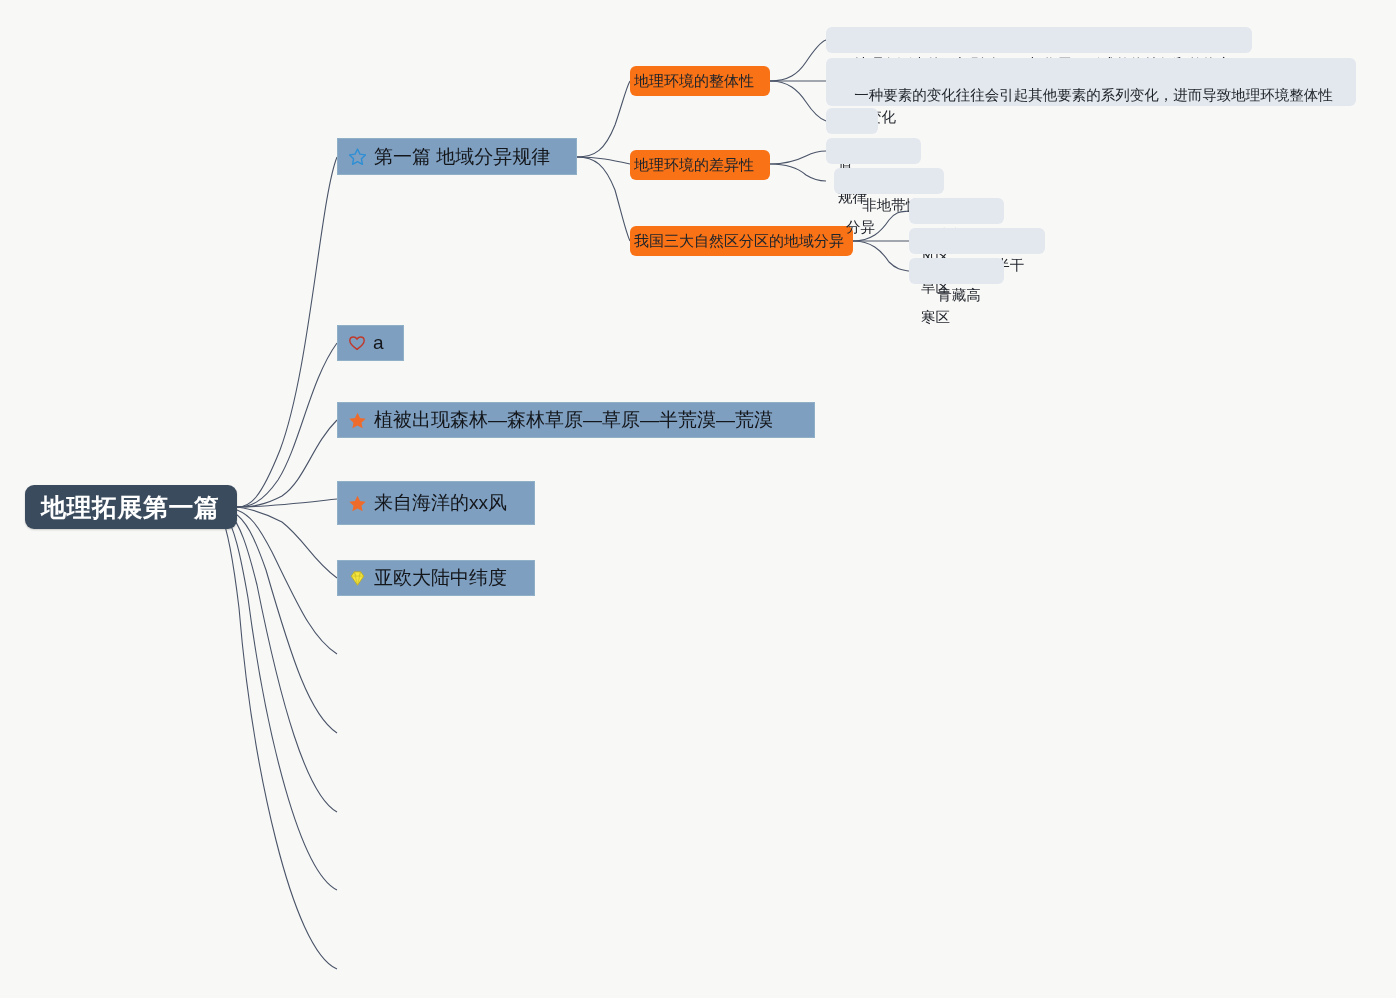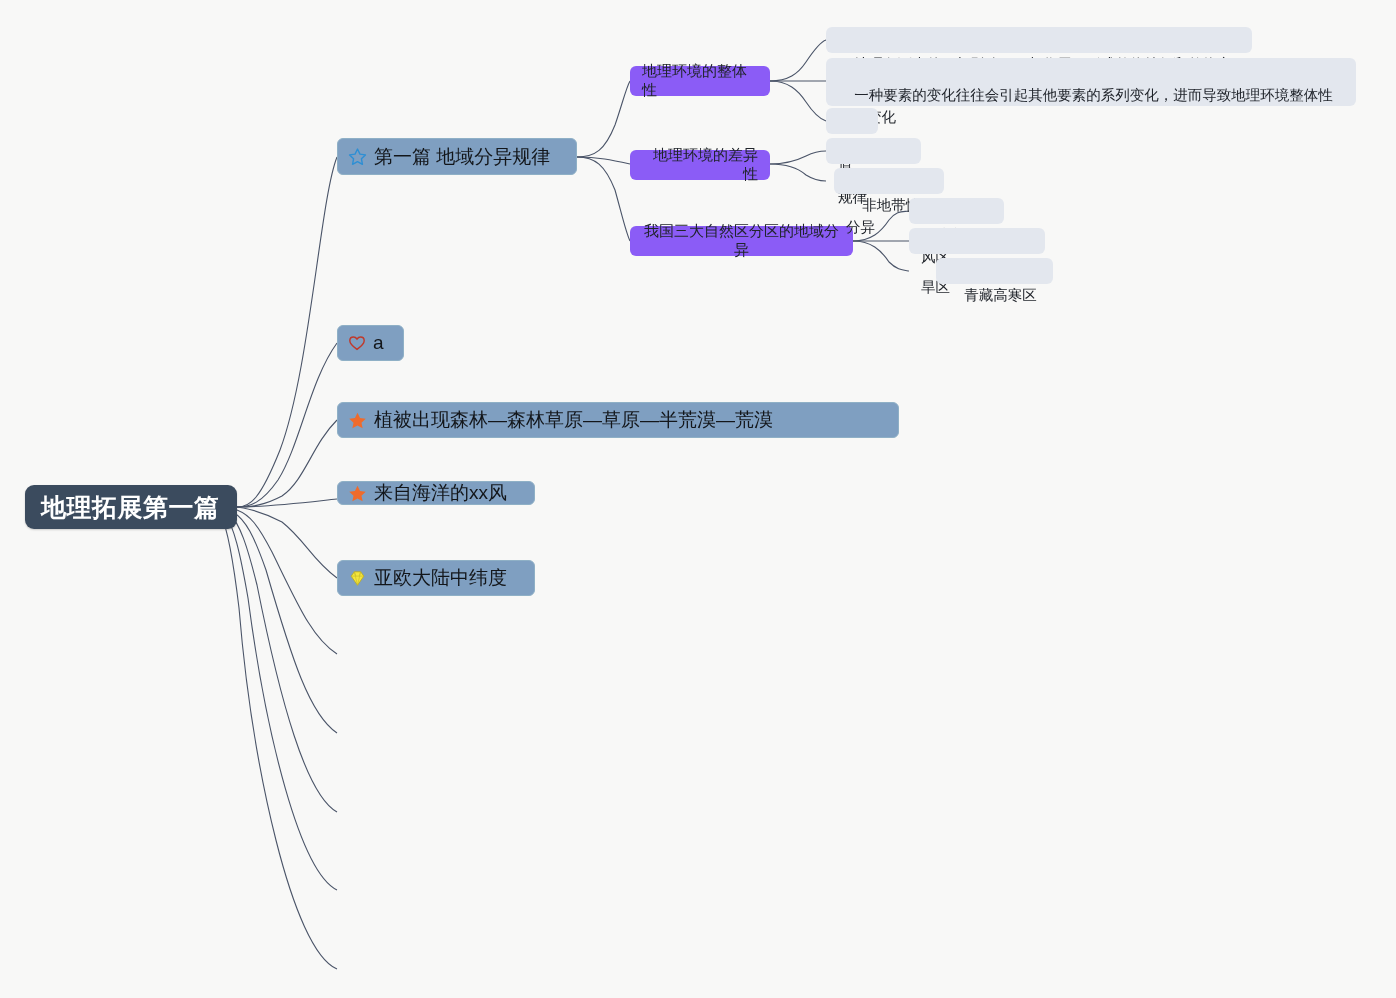--- a/index.html
+++ b/index.html
@@ -45,39 +45,39 @@
     letter-spacing: 0.5px;
     padding: 0 16px;
     box-shadow: 0 1px 2px rgba(0,0,0,.18);
     font-family: Liberation Serif, serif;
   }
 
   
   .node.lvl1 {
     background: #7f9fc1;
     border: 1px solid #8fb0c6;
-    border-radius: 6px;
+    border-radius: 0;
     color: #13161a;
     font-size: 19px;
     padding: 0 13px 0 10px;
   }
   .node.lvl1 .icon {
     margin-right: 7px;
     display: inline-flex;
     align-items: center;
     line-height: 1;
   }
 
   
   .node.lvl2 {
-    background: #8b5cf6;
+    background: #f97316;
     border-radius: 6px;
     color: #20242b;
     font-size: 15px;
-    padding: 0 12px;
+    padding: 0 4px;
   }
 
   
   .node.lvl3 {
     background: #e3e7ee;
     border-radius: 6px;
     color: #20242b;
     font-size: 14.5px;
     padding: 5px 12px;
     line-height: 1.5;
@@ -141,30 +141,30 @@
 
   <div class="node lvl1" style="left:337px; top:325px; width:67px; height:36px;">
     <span class="icon heart">
       <svg width="18" height="18" viewBox="0 0 24 24" fill="none" stroke="#c0392b" stroke-width="1.9">
         <path d="M12 20.5 C5 15.4 2.4 12.3 2.4 8.9 C2.4 6.1 4.6 4 7.3 4 C9.1 4 10.8 5 12 6.7 C13.2 5 14.9 4 16.7 4 C19.4 4 21.6 6.1 21.6 8.9 C21.6 12.3 19 15.4 12 20.5 Z"></path>
       </svg>
     </span>
     <span>a</span>
   </div>
 
-  <div class="node lvl1" style="left:337px; top:402px; width:562px; height:36px;">
+  <div class="node lvl1" style="left:337px; top:402px; width:478px; height:36px;">
     <span class="icon">
       <svg width="19" height="19" viewBox="0 0 24 24" fill="#ef6b2c">
           <polygon points="12,2.2 15.2,8.9 22.4,9.7 17,14.7 18.5,21.8 12,18.2 5.5,21.8 7,14.7 1.6,9.7 8.8,8.9"></polygon>
         </svg>
     </span>
     <span>植被出现森林—森林草原—草原—半荒漠—荒漠</span>
   </div>
 
-  <div class="node lvl1" style="left:337px; top:481px; width:198px; height:24px;">
+  <div class="node lvl1" style="left:337px; top:481px; width:198px; height:44px;">
     <span class="icon">
       <svg width="19" height="19" viewBox="0 0 24 24" fill="#ef6b2c">
           <polygon points="12,2.2 15.2,8.9 22.4,9.7 17,14.7 18.5,21.8 12,18.2 5.5,21.8 7,14.7 1.6,9.7 8.8,8.9"></polygon>
         </svg>
     </span>
     <span>来自海洋的xx风</span>
   </div>
 
   <div class="node lvl1" style="left:337px; top:560px; width:198px; height:36px;">
     <span class="icon">
@@ -215,17 +215,17 @@
   </div>
 
   <div class="node lvl3" style="left:909px; top:198px; width:95px; height:26px;">
     <span>东部季风区</span>
   </div>
 
   <div class="node lvl3" style="left:909px; top:228px; width:136px; height:26px;">
     <span>西北干旱半干旱区</span>
   </div>
 
-  <div class="node lvl3" style="left:909px; top:258px; width:117px; height:26px;margin-left:27px;">
+  <div class="node lvl3" style="left:909px; top:258px; width:95px; height:26px;">
     <span>青藏高寒区</span>
   </div>
 
 </div>
 
 </body></html>

